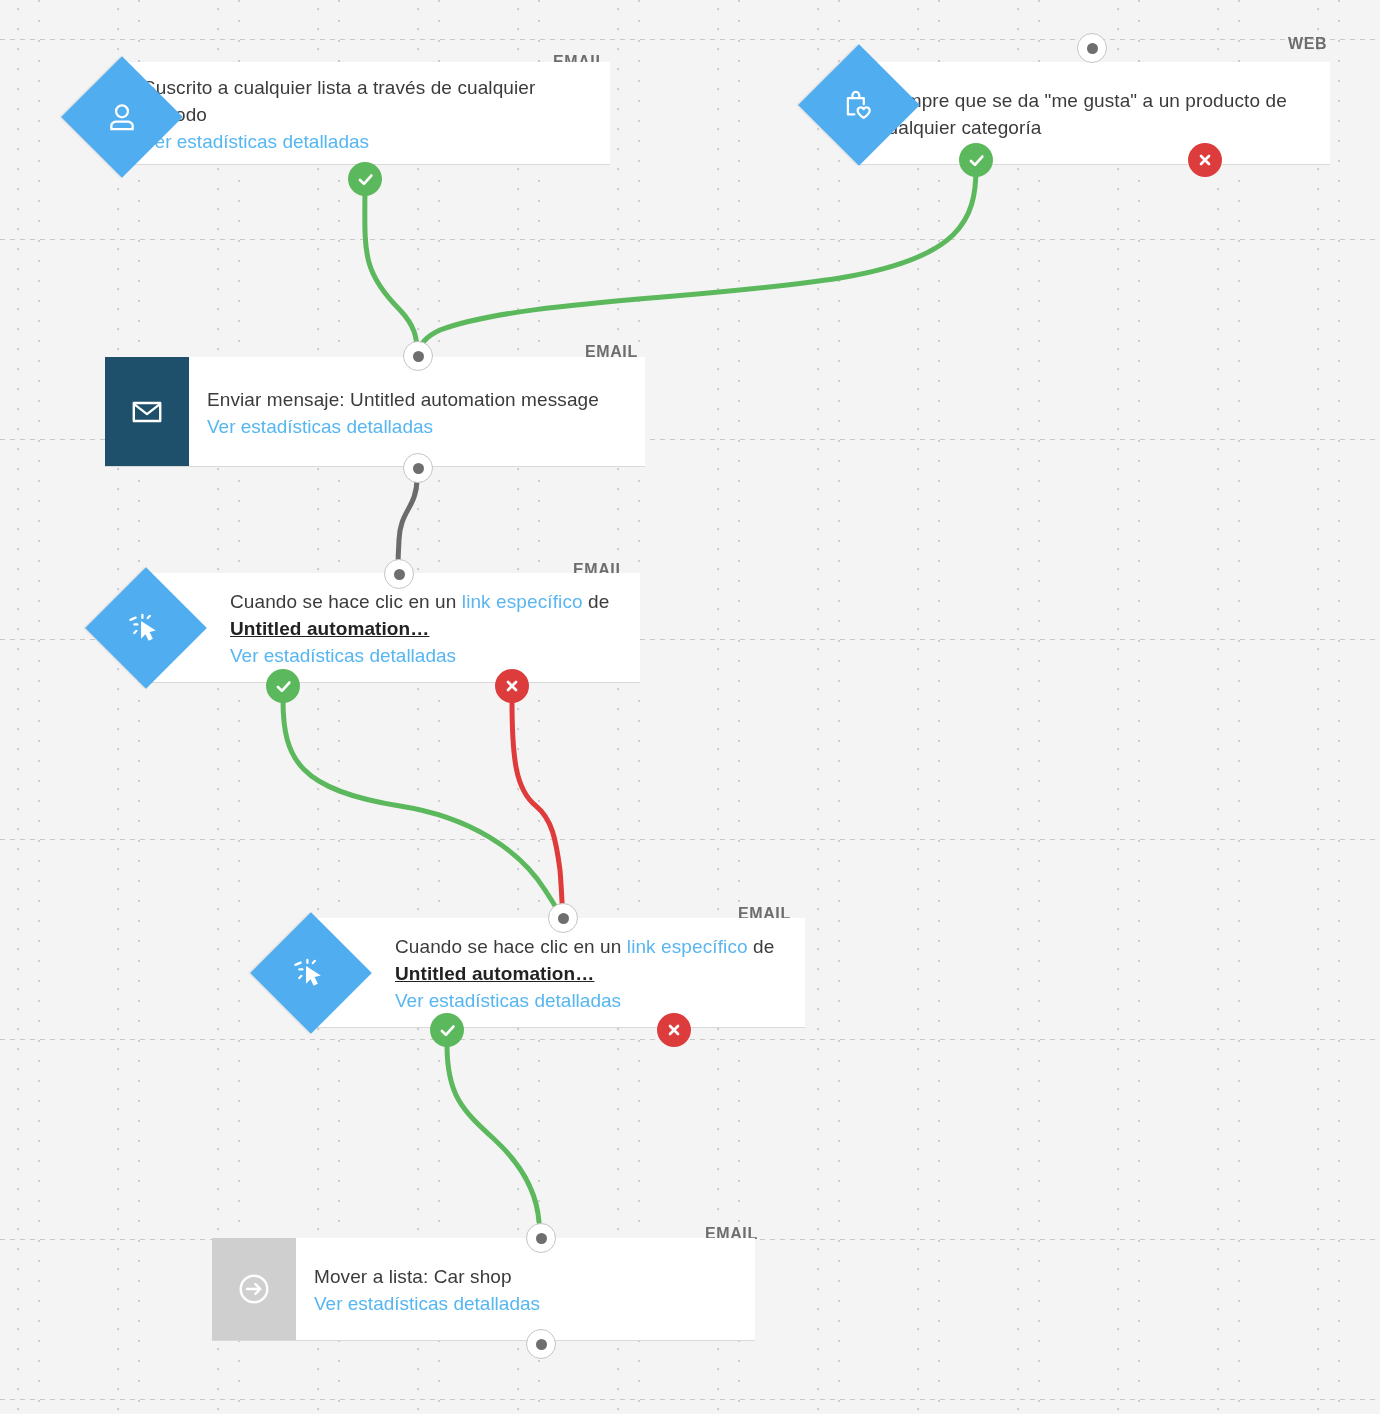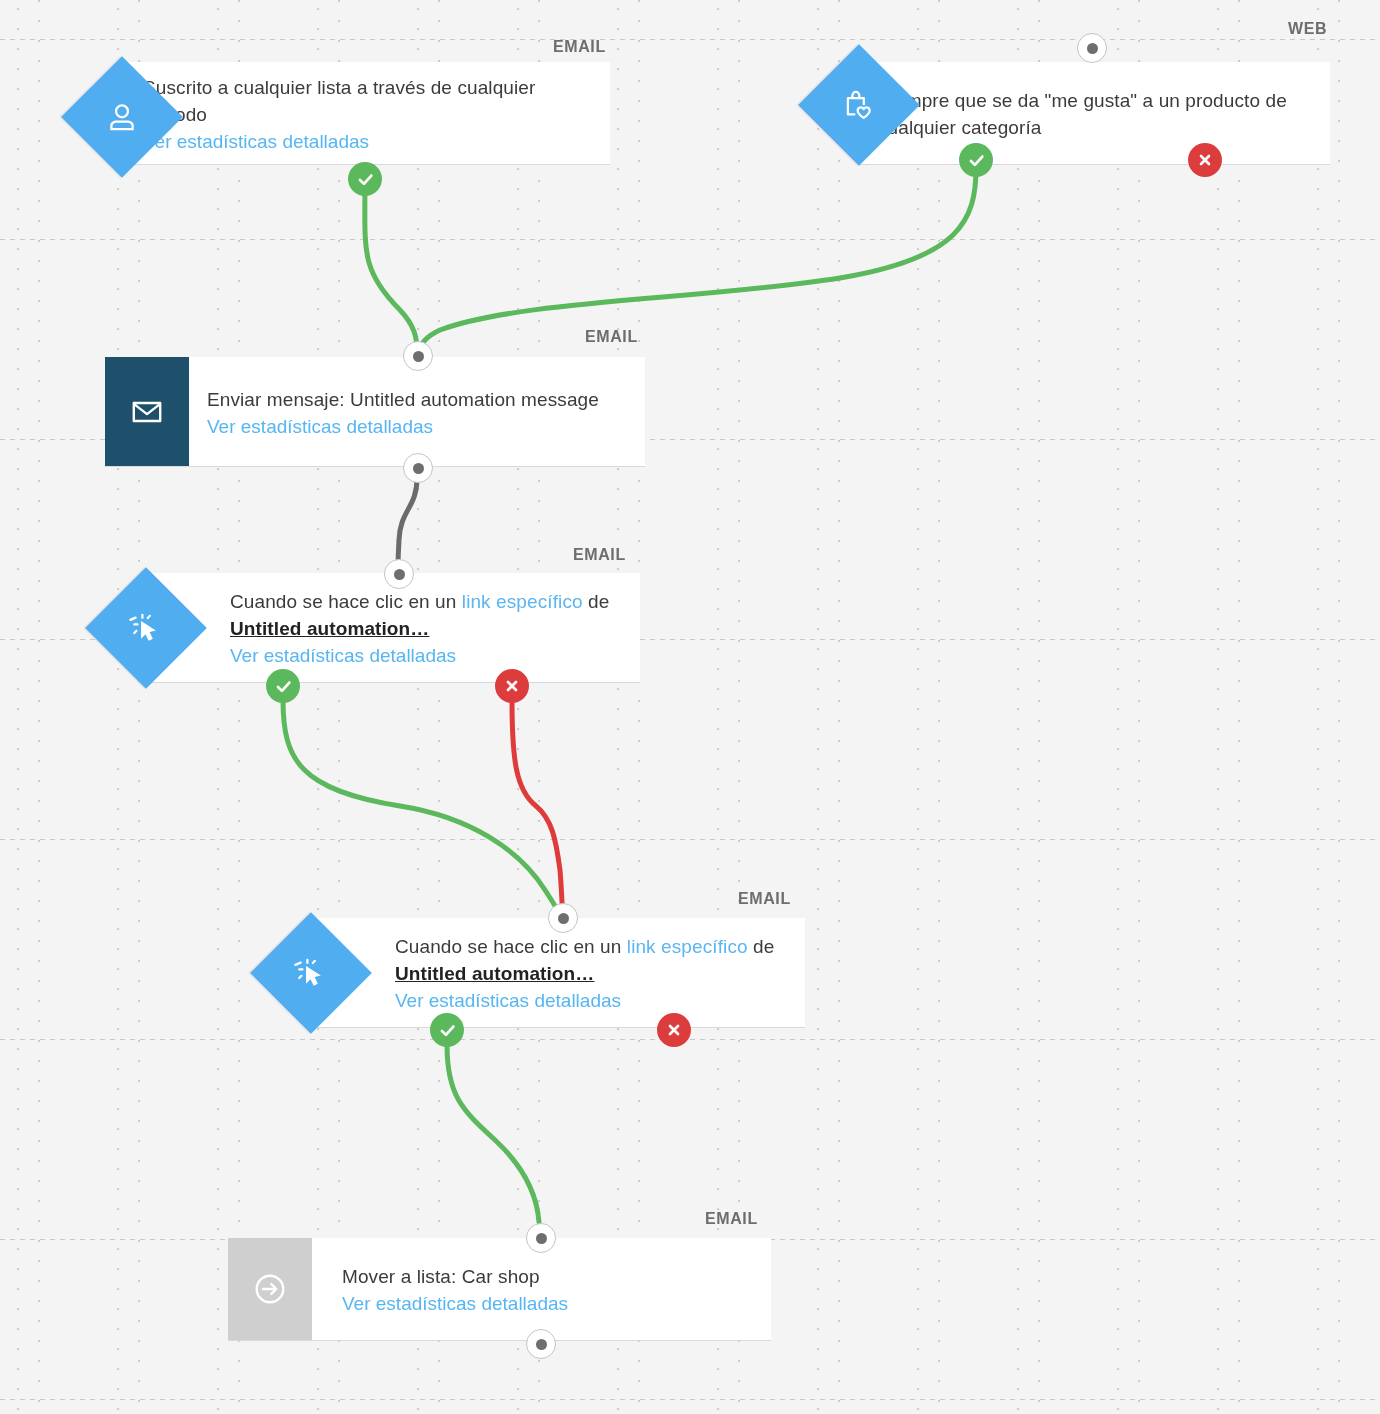--- a/index.html
+++ b/index.html
@@ -131,20 +131,21 @@
     background: #6e6e6e;
   }
 
   
   .lane {
     position: absolute;
     font-size: 16px;
     font-weight: bold;
     letter-spacing: 0.6px;
     color: #6d6d6d;
+    margin-top: 15px;
   }
 
   svg.edges {
     position: absolute;
     left: 0; top: 0;
     width: 1380px;
     height: 1414px;
     pointer-events: none;
   }
 </style>
@@ -305,21 +306,21 @@
     <svg width="19" height="19" viewBox="0 0 24 24" fill="none" stroke="#fff" stroke-width="3.4" stroke-linecap="round" stroke-linejoin="round">
       <path d="M5 12.6 L10 17.5 L19.4 7"></path>
     </svg>
   </div>
   <div class="badge no" style="left:657px; top:1013px;">
     <svg width="16" height="16" viewBox="0 0 24 24" fill="none" stroke="#fff" stroke-width="4" stroke-linecap="round">
       <path d="M6 6 L18 18 M18 6 L6 18"></path>
     </svg>
   </div>
 
-  <div class="node" style="left:228px; top:1238px; width:543px; height:103px;gap:12px;">
+  <div class="node" style="left:212px; top:1238px; width:543px; height:103px;">
     <div class="tile move">
       <svg width="38" height="38" viewBox="0 0 24 24" fill="none" stroke="#fff" stroke-width="1.5" stroke-linecap="round" stroke-linejoin="round">
         <circle cx="12" cy="12" r="8.4"></circle>
         <path d="M7.6 12h8.2 M12.9 8.9 16 12l-3.1 3.1"></path>
       </svg>
     </div>
     <div class="body">
       <div class="title">Mover a lista: Car shop</div>
       <div class="stats">Ver estadísticas detalladas</div>
     </div>

